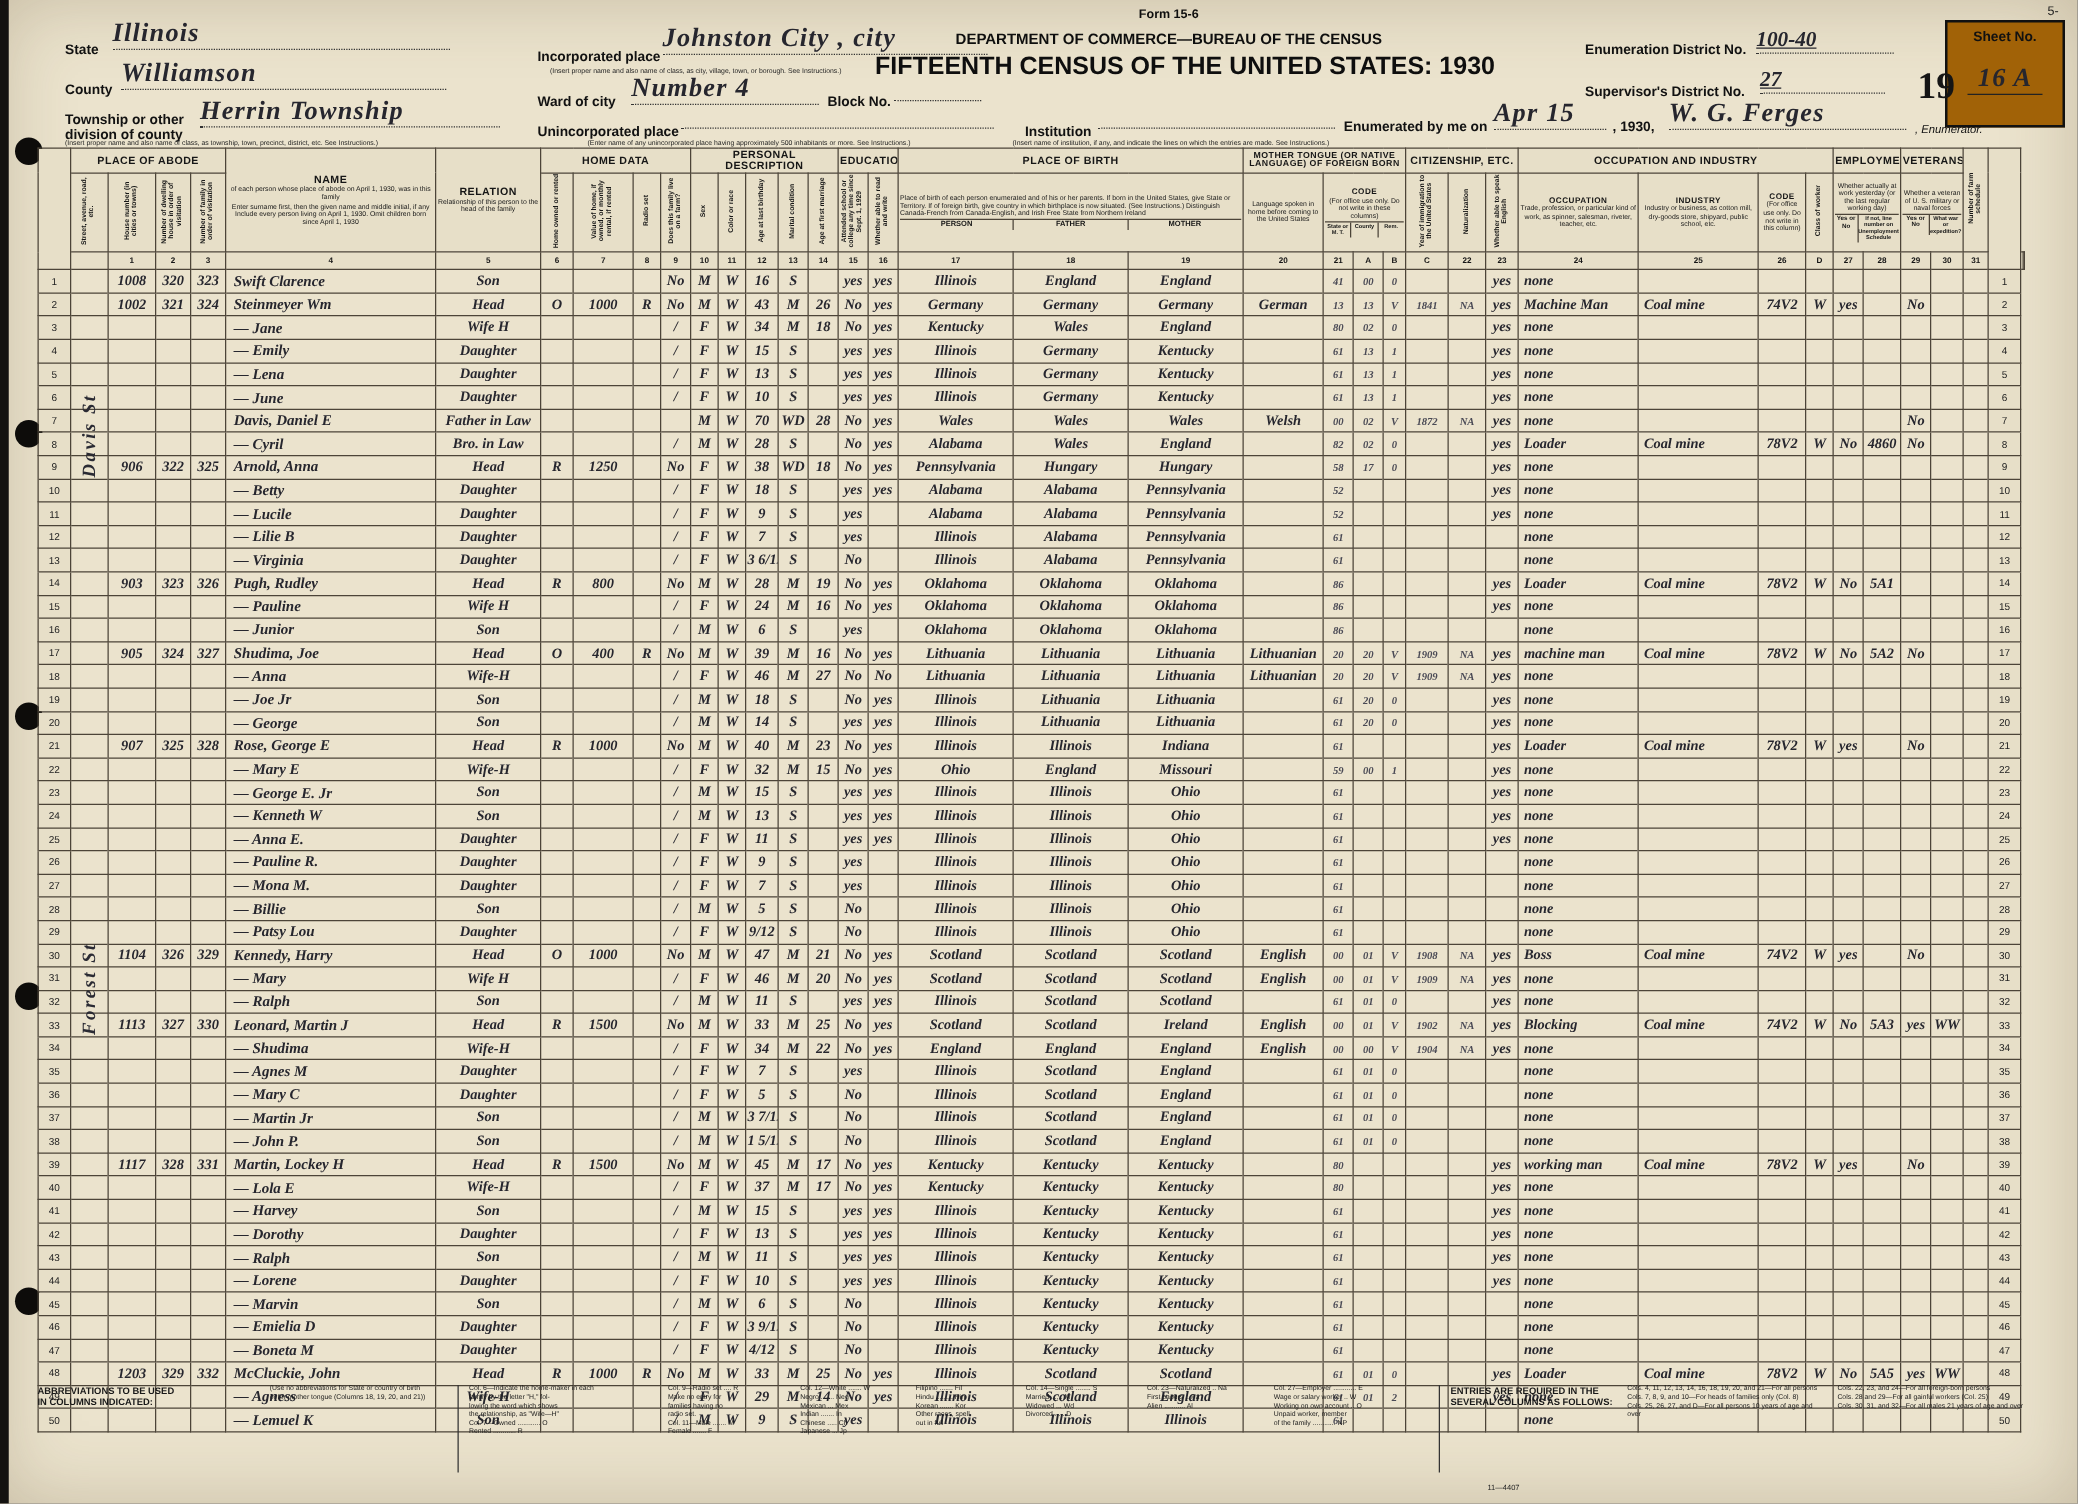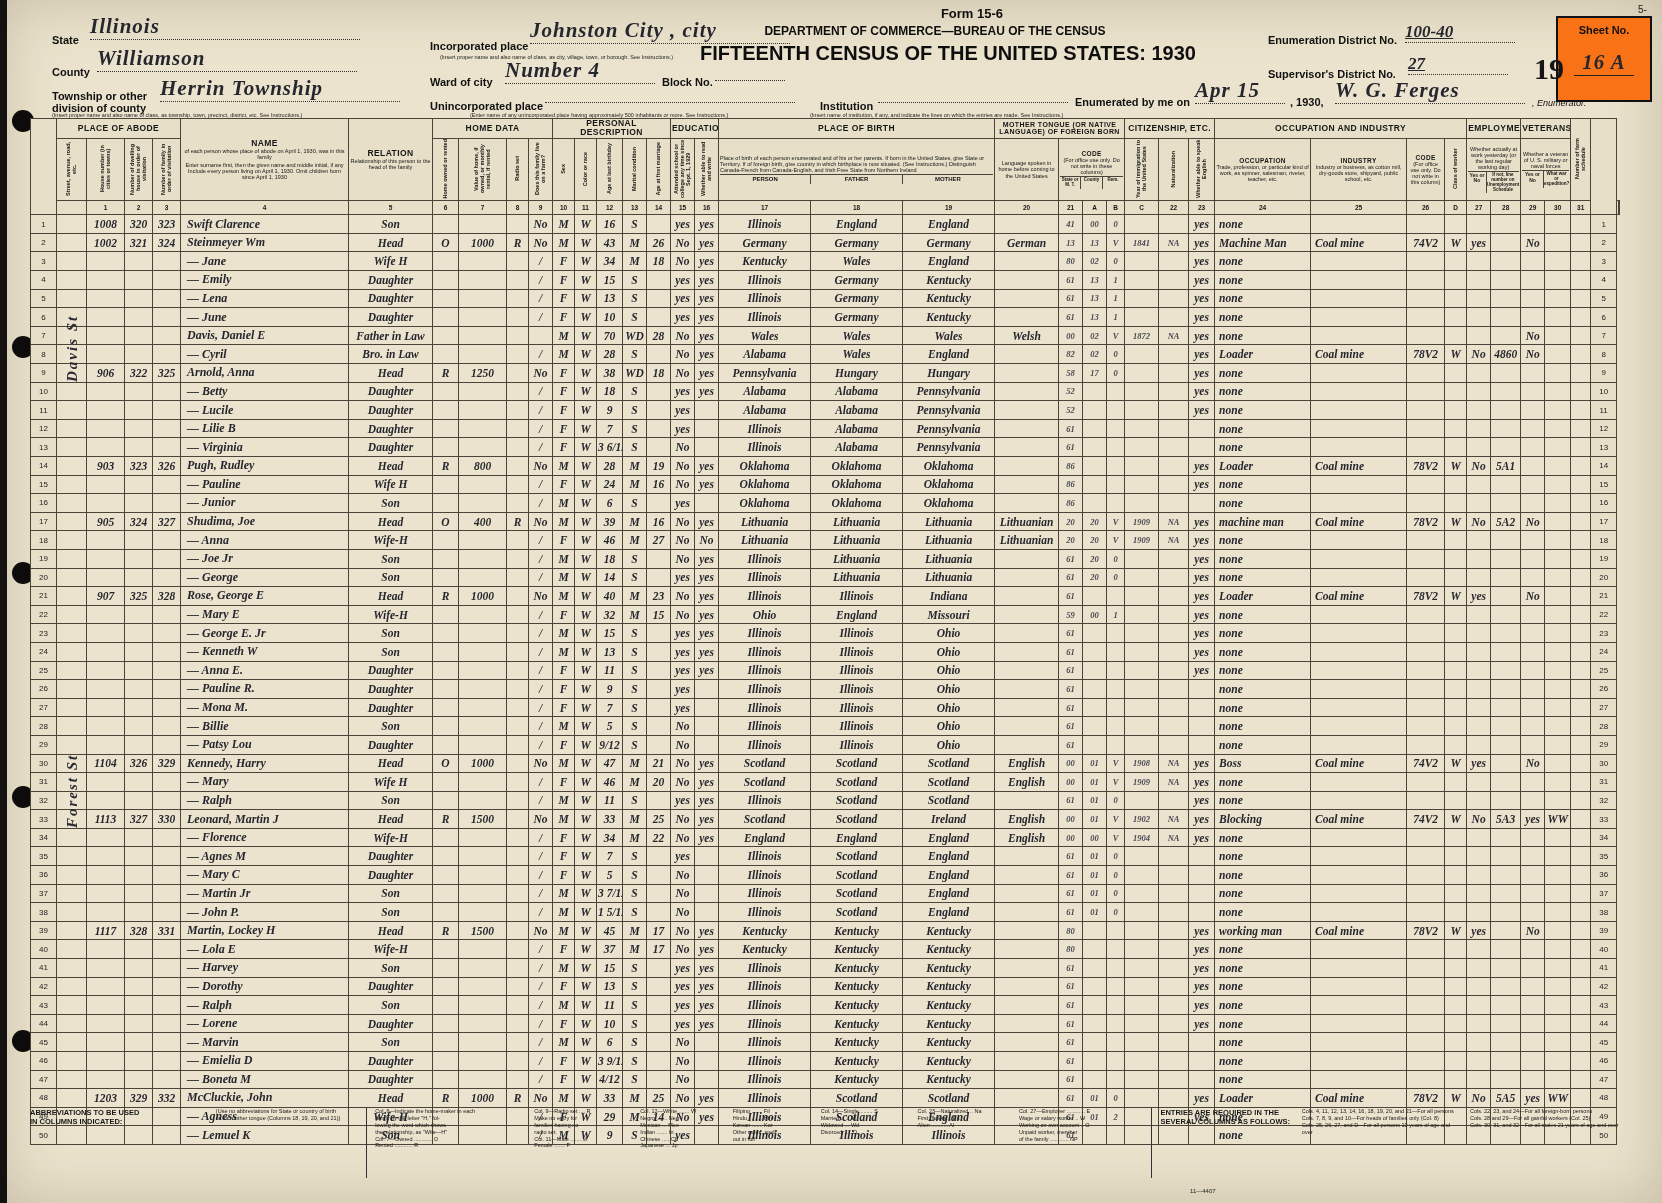--- a/index.html
+++ b/index.html
@@ -14,21 +14,21 @@
   .tiny{font-size:5.5px;color:#222;line-height:1.1;}
   .hwbig{font-family:"Liberation Serif",serif;font-style:italic;font-weight:bold;
          font-size:21px;color:#26262e;letter-spacing:1px;}
   .hwmed{font-family:"Liberation Serif",serif;font-style:italic;font-weight:bold;
          font-size:17px;color:#26262e;text-decoration:underline;}
   .dotline{border-bottom:1px dotted #333;display:inline-block;}
   .ctr{ text-align:center;}
   .fh .pos{position:absolute;white-space:nowrap;}
   .titleblock{font-weight:bold;color:#0e0e0e;}
   .sheetbox{position:absolute;left:1556px;top:16px;width:92px;height:82px;border:2px solid #111;
-            background:#f97316;text-align:center;}
+            background:#a16207;text-align:center;}
   .bignum{position:absolute;font-family:"Liberation Serif",serif;font-weight:bold;font-size:30px;color:#151515;}
   
   table.census{position:absolute;left:30px;top:118px;width:1590px;border-collapse:collapse;
                table-layout:fixed;background:transparent;}
   table.census th,table.census td{border:1px solid #4c4438;padding:0 1px;overflow:hidden;}
   thead th{background:#e7dfc8;font-size:6px;line-height:1.1;color:#161616;vertical-align:middle;}
   .grp{font-size:8.5px;font-weight:bold;letter-spacing:.4px;}
   .v{writing-mode:vertical-rl;transform:rotate(180deg);font-size:5.5px;font-weight:bold;
      margin:0 auto;max-height:60px;line-height:1.05;display:inline-block;}
   .subnote{font-size:5.5px;font-weight:normal;}
@@ -62,21 +62,21 @@
   <div class="edge"></div>
   <div class="hole" style="top:110px"></div>
   <div class="hole" style="top:336px"></div>
   <div class="hole" style="top:562px"></div>
   <div class="hole" style="top:786px"></div>
   <div class="hole" style="top:1030px"></div>
 
   <div class="fh">
     <div class="pos" style="left:1638px;top:4px;font-size:10px">5-</div>
 
-    <div class="pos ctr titleblock" style="left:737px;top:6px;width:470px;font-size:13px">Form 15-6</div>
+    <div class="pos ctr titleblock" style="left:700px;top:6px;width:470px;font-size:10px">Form 15-6</div>
     <div class="pos ctr titleblock" style="left:700px;top:24px;width:470px;font-size:12px">DEPARTMENT OF COMMERCE—BUREAU OF THE CENSUS</div>
     <div class="pos ctr titleblock" style="left:700px;top:42px;width:470px;font-size:20px">FIFTEENTH CENSUS OF THE UNITED STATES: 1930</div>
 
     <span class="pos lbl" style="left:52px;top:34px">State</span>
     <span class="pos hwbig dotline" style="left:90px;top:14px;width:270px">Illinois</span>
     <span class="pos lbl" style="left:52px;top:66px">County</span>
     <span class="pos hwbig dotline" style="left:97px;top:46px;width:260px">Williamson</span>
     <span class="pos lbl" style="left:52px;top:90px;width:130px;white-space:normal;line-height:1.1">Township or other division of county</span>
     <span class="pos hwbig dotline" style="left:160px;top:76px;width:240px">Herrin Township</span>
     <div class="pos tiny" style="left:52px;top:112px;width:360px">(Insert proper name and also name of class, as township, town, precinct, district, etc.   See Instructions.)</div>
@@ -1613,21 +1613,21 @@
           <td class="hw">WW</td>
           <td class="hw"></td>
           <td class="ln">33</td>
         </tr>
         <tr>
           <td class="ln">34</td>
           <td class="hw"></td>
           <td class="hw"></td>
           <td class="hw"></td>
           <td class="hw"></td>
-          <td class="hw nm">— Florence</td>
+          <td class="hw nm">— Shudima</td>
           <td class="hw">Wife-H</td>
           <td class="hw"></td>
           <td class="hw"></td>
           <td class="hw"></td>
           <td class="hw">/</td>
           <td class="hw">F</td>
           <td class="hw">W</td>
           <td class="hw">34</td>
           <td class="hw">M</td>
           <td class="hw">22</td>

